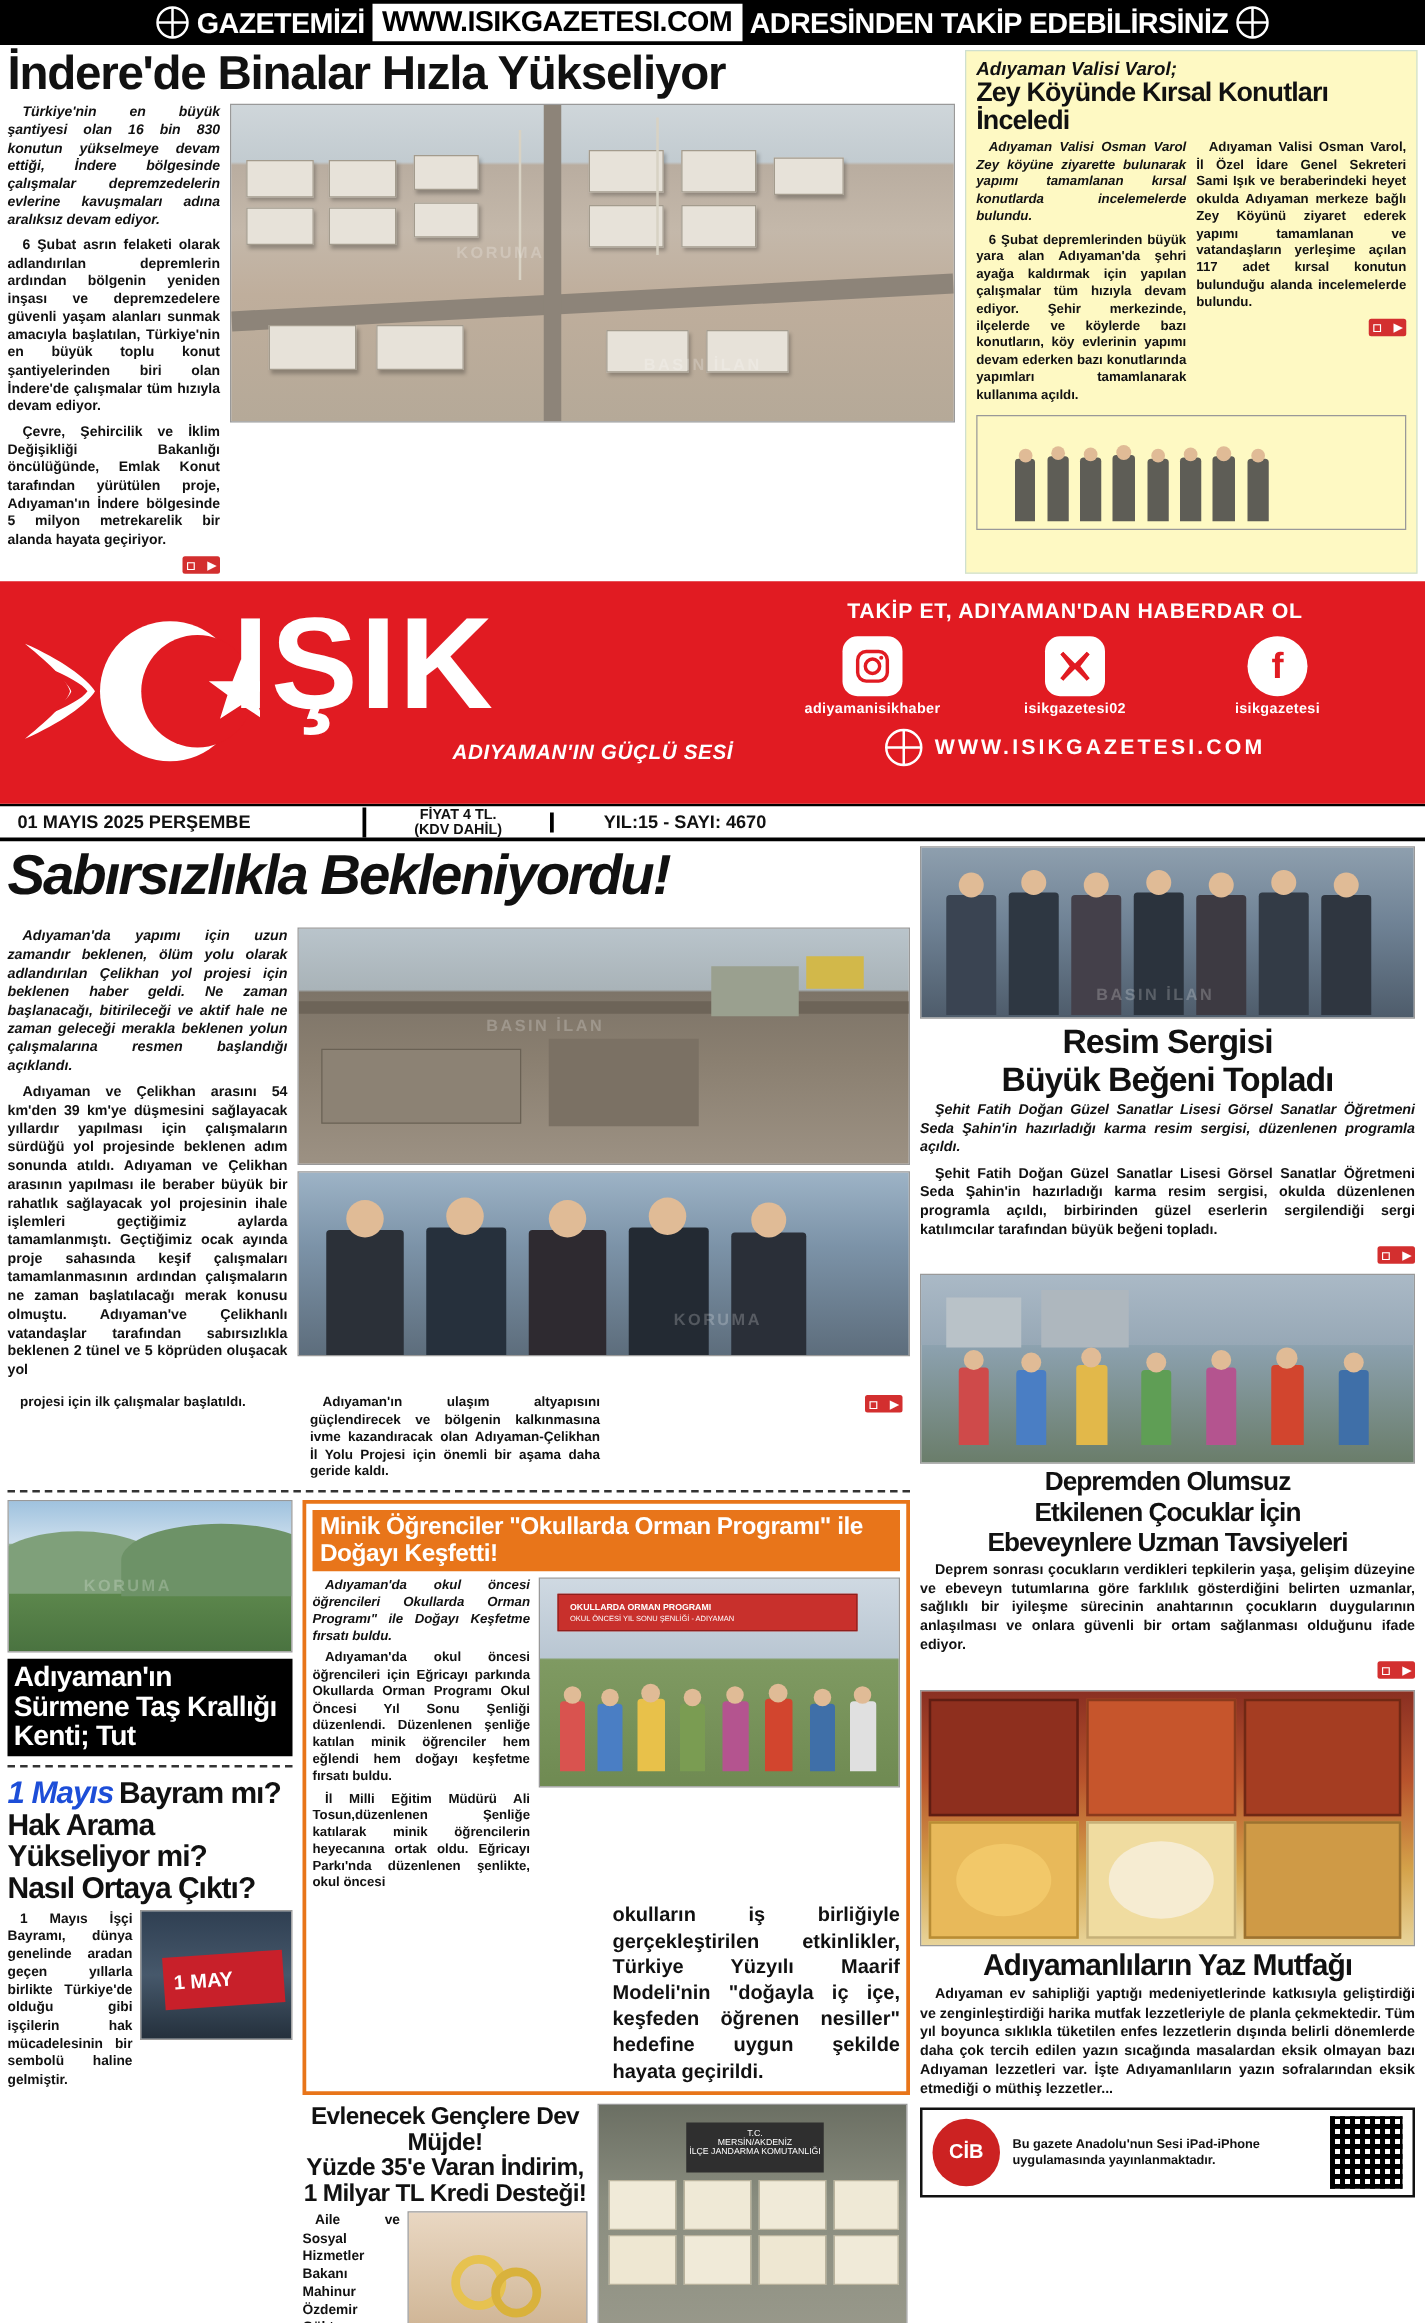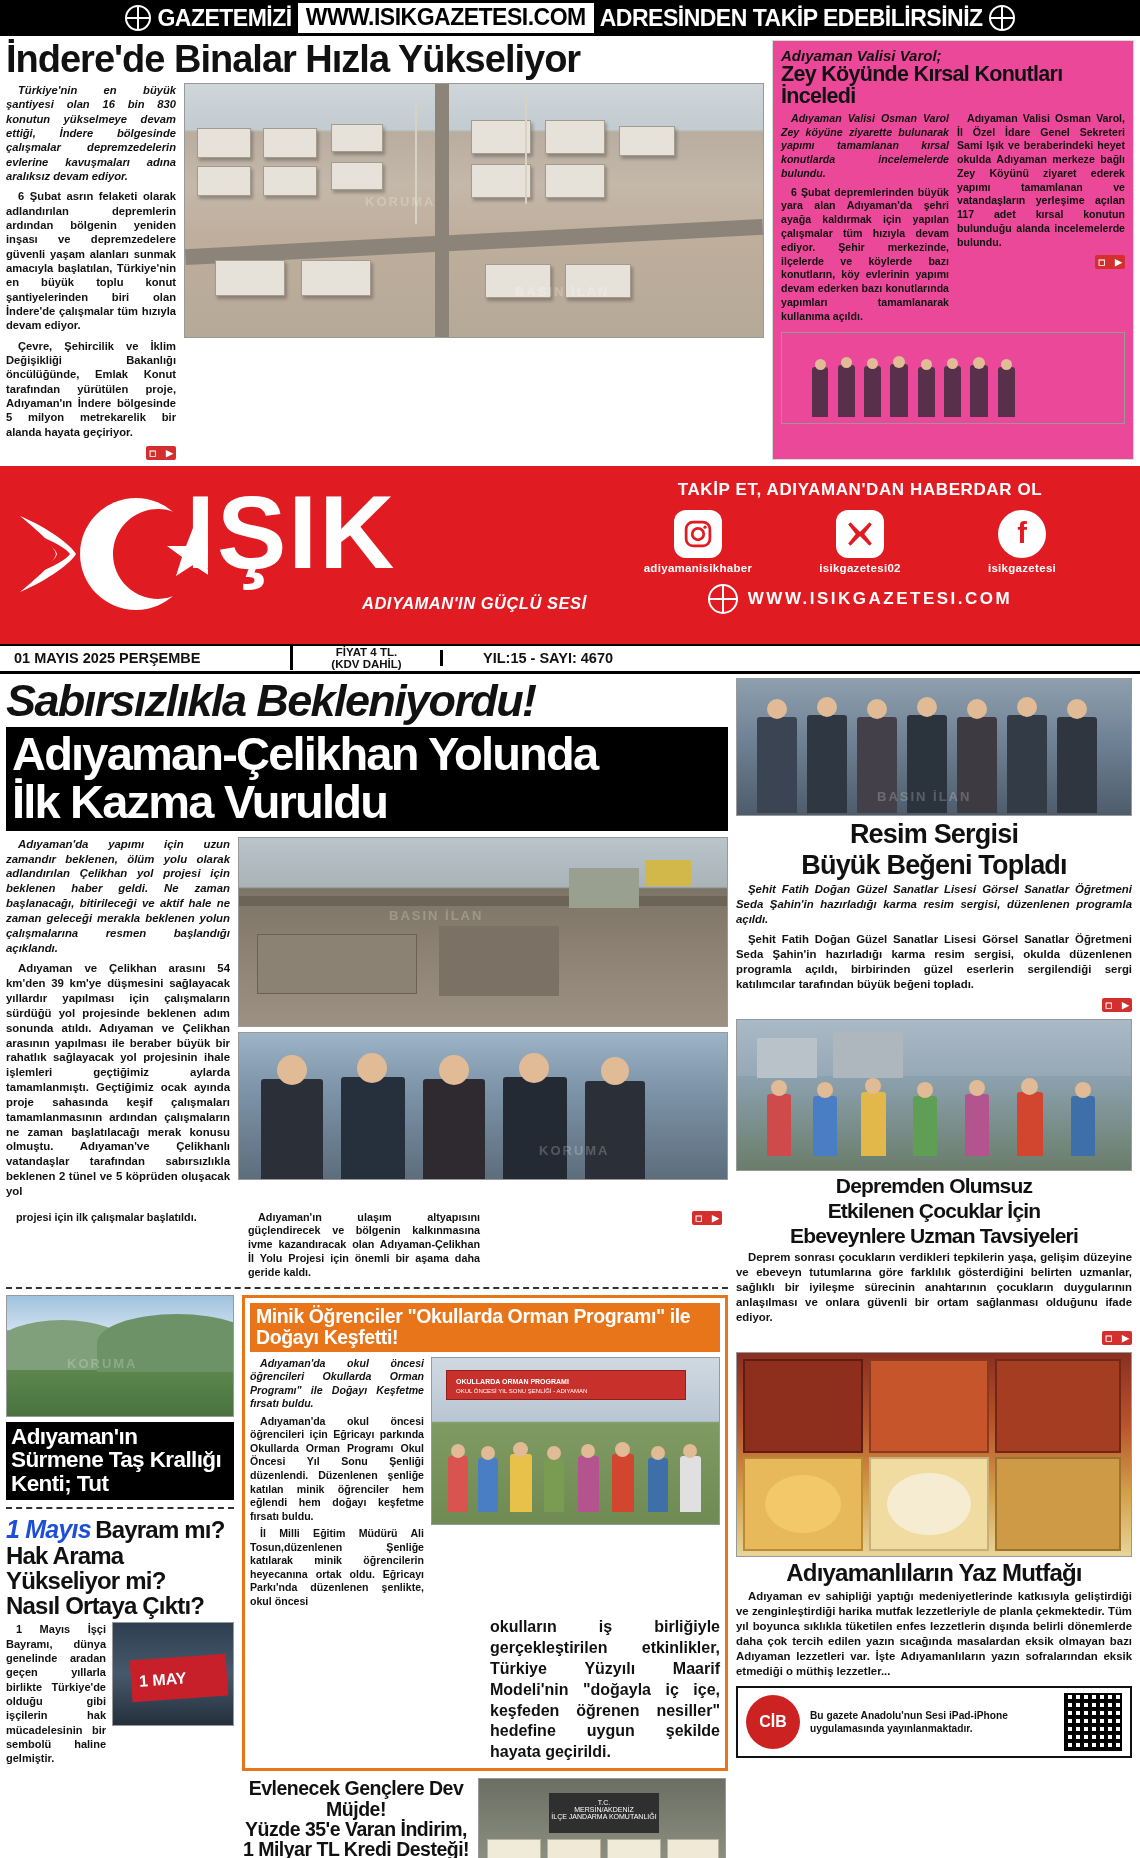--- a/index.html
+++ b/index.html
@@ -48,21 +48,21 @@
   
   .topnews {
     display: flex;
     gap: 8px;
     padding: 4px 6px 6px 6px;
     background: #fff;
   }
   .tn-left { width: 758px; }
   .tn-right {
     width: 362px;
-    background: #ec4899;
+    background: #fef9c3;
     border: 1px solid #cfe0d0;
     padding: 6px 8px;
   }
   .kicker-it {
     font-style: italic;
     font-weight: bold;
     font-size: 19px;
     color: #1a1a1a;
     margin-bottom: 1px;
   }
@@ -182,21 +182,21 @@
 
   
   .main {
     display: flex; gap: 8px; padding: 4px 6px 6px 6px;
   }
   .col-main { width: 722px; }
   .col-side { width: 396px; }
 
   .lead-kicker {
     font-size: 45px; font-weight: bold; font-style: italic;
-    letter-spacing: -1.6px; line-height: 1; margin-bottom: 4px;
+    letter-spacing: -1.6px; line-height: 1; margin-bottom: 20px;
   }
   .lead-head {
     background: #000; color: #fff;
     font-size: 47px; font-weight: bold; letter-spacing: -1.8px;
     line-height: 1.02; padding: 3px 6px 5px 6px; margin-bottom: 6px;
   }
   .lead-row { display: flex; gap: 8px; }
   .lead-text {
     width: 224px; font-size: 11.4px; line-height: 1.3; text-align: justify;
     font-weight: bold;
@@ -511,24 +511,20 @@
       <div>(KDV DAHİL)</div>
     </div>
     <div class="yil">YIL:15 - SAYI: 4670</div>
   </div>
 
   <div class="main">
 
     <div class="col-main">
 
       <div class="lead-kicker">Sabırsızlıkla Bekleniyordu!</div>
-      <div class="lead-head">
-        <div>Adıyaman-Çelikhan Yolunda</div>
-        <div>İlk Kazma Vuruldu</div>
-      </div>
 
       <div class="lead-row">
         <div class="lead-text">
           <p class="lead">Adıyaman'da yapımı için uzun zamandır beklenen, ölüm yolu olarak adlandırılan Çelikhan yol projesi için beklenen haber geldi. Ne zaman başlanacağı, bitirileceği ve aktif hale ne zaman geleceği merakla beklenen yolun çalışmalarına resmen başlandığı açıklandı.</p>
           <p>Adıyaman ve Çelikhan arasını 54 km'den 39 km'ye düşmesini sağlayacak yıllardır yapılması için çalışmaların sürdüğü yol projesinde beklenen adım sonunda atıldı. Adıyaman ve Çelikhan arasının yapılması ile beraber büyük bir rahatlık sağlayacak yol projesinin ihale işlemleri geçtiğimiz aylarda tamamlanmıştı. Geçtiğimiz ocak ayında proje sahasında keşif çalışmaları tamamlanmasının ardından çalışmaların ne zaman başlatılacağı merak konusu olmuştu. Adıyaman've Çelikhanlı vatandaşlar tarafından sabırsızlıkla beklenen 2 tünel ve 5 köprüden oluşacak yol</p>
         </div>
         <div class="lead-photos">
           <div class="ph-road">
             <div style="position:absolute;left:0;top:58px;width:100%;height:10px;background:#6d6458"></div>
             <div style="position:absolute;left:18px;top:96px;width:160px;height:60px;background:#8c8274;border:1px solid #6a6154"></div>

